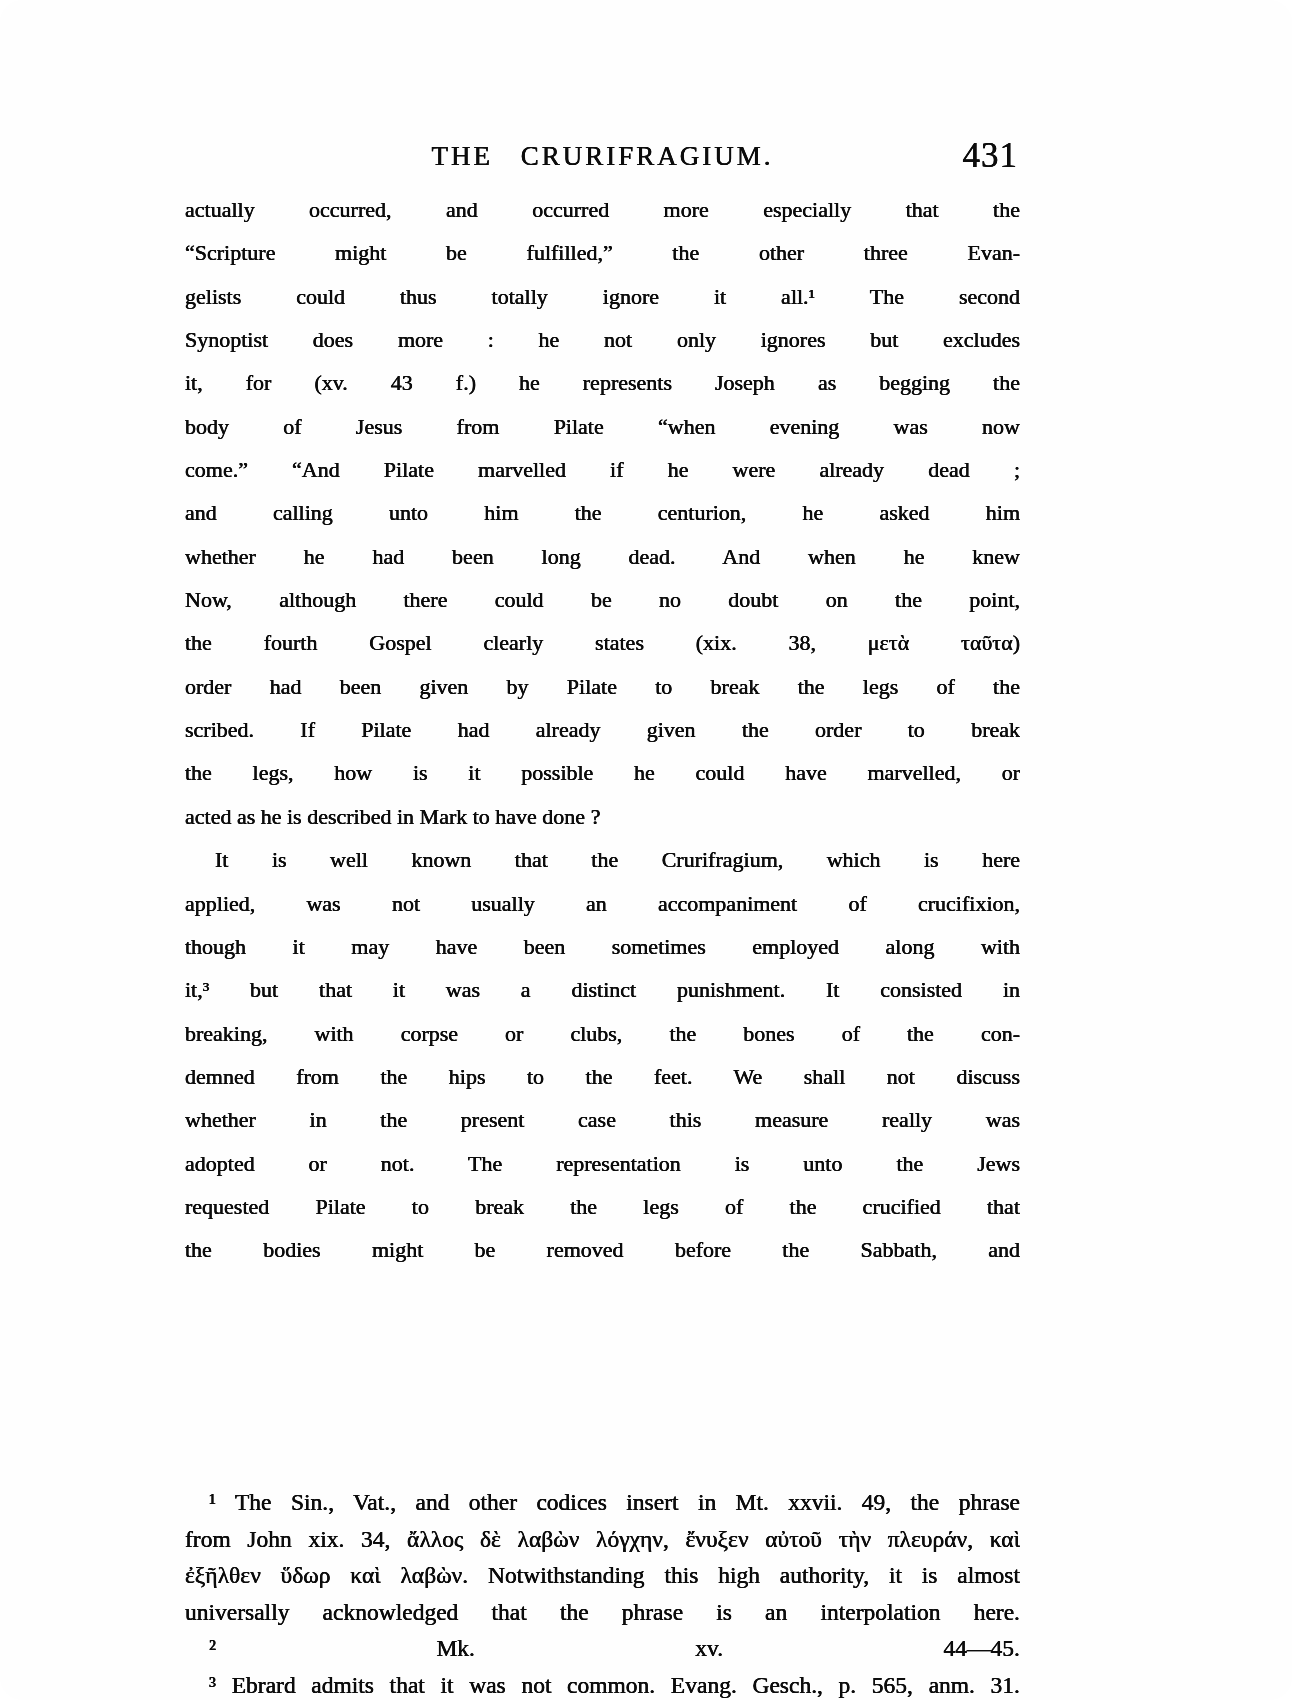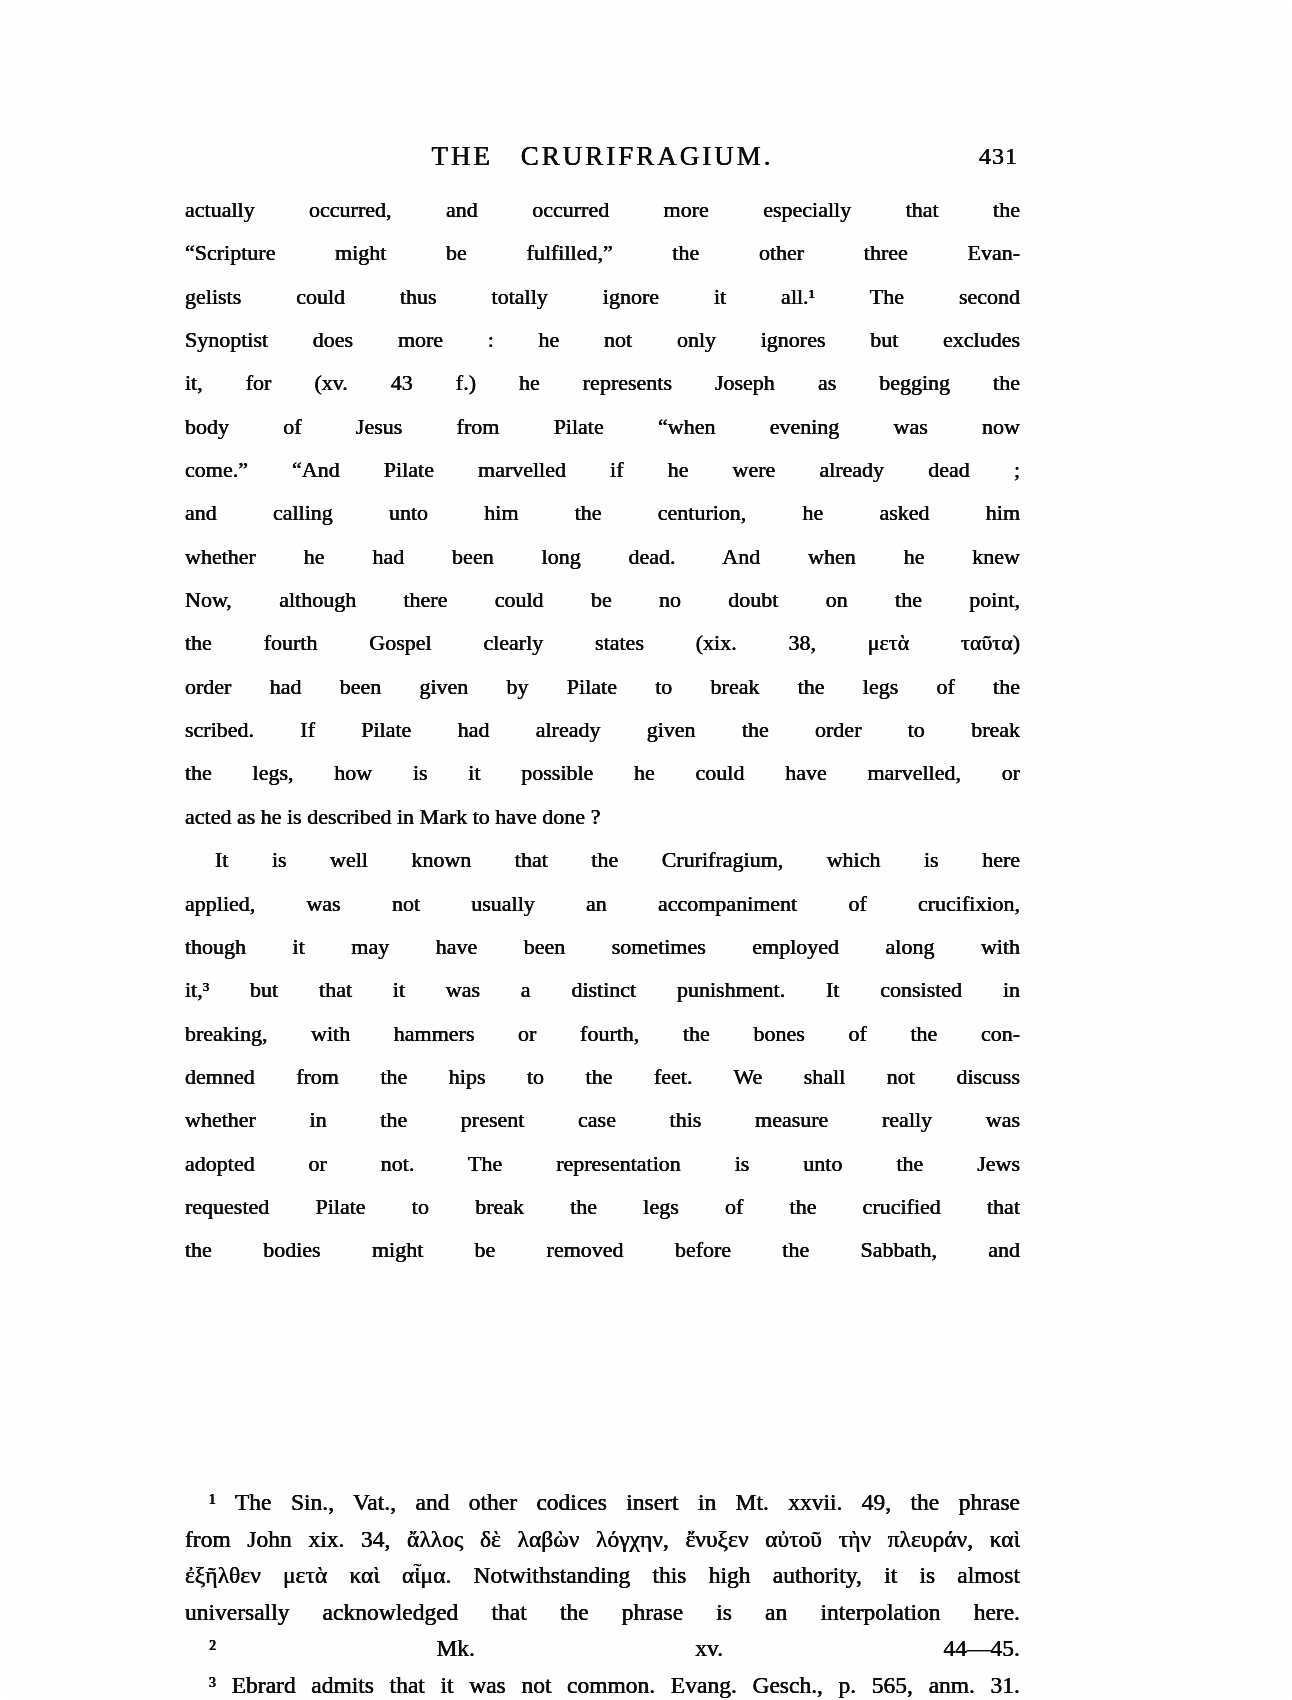--- a/index.html
+++ b/index.html
@@ -29,21 +29,21 @@
     text-align: center;
     font-size: 27px;
     line-height: 34px;
     letter-spacing: 3px;
     word-spacing: 18px;
   }
   .running-head .pageno {
     position: absolute;
     right: 2px;
     top: 0;
-    font-size: 24px;
+    font-size: 35px;
     line-height: 34px;
     letter-spacing: 1px;
   }
   .body-text {
     position: absolute;
     top: 188px;
     left: 185px;
     width: 835px;
   }
   .body-text .line {
@@ -102,30 +102,30 @@
       <div class="line">Now, although there could be no doubt on the point,</div>
       <div class="line">the fourth Gospel clearly states (xix. 38, μετὰ ταῦτα)</div>
       <div class="line">order had been given by Pilate to break the legs of the</div>
       <div class="line">scribed.  If Pilate had already given the order to break</div>
       <div class="line">the legs, how is it possible he could have marvelled, or</div>
       <div class="line no-j">acted as he is described in Mark to have done ?</div>
       <div class="line indent">It is well known that the Crurifragium, which is here</div>
       <div class="line">applied, was not usually an accompaniment of crucifixion,</div>
       <div class="line">though it may have been sometimes employed along with</div>
       <div class="line">it,³ but that it was a distinct punishment.  It consisted in</div>
-      <div class="line">breaking, with hammers or fourth, the bones of the con-</div>
+      <div class="line">breaking, with corpse or clubs, the bones of the con-</div>
       <div class="line">demned from the hips to the feet.  We shall not discuss</div>
       <div class="line">whether in the present case this measure really was</div>
       <div class="line">adopted or not.  The representation is unto the Jews</div>
       <div class="line">requested Pilate to break the legs of the crucified that</div>
       <div class="line">the bodies might be removed before the Sabbath, and</div>
     </div>
 
   <div class="footnotes">
       <div class="line indent">¹ The Sin., Vat., and other codices insert in Mt. xxvii. 49, the phrase</div>
       <div class="line">from John xix. 34, ἄλλος δὲ λαβὼν λόγχην, ἔνυξεν αὐτοῦ τὴν πλευράν, καὶ</div>
-      <div class="line">ἐξῆλθεν μετὰ καὶ αἷμα.  Notwithstanding this high authority, it is almost</div>
+      <div class="line">ἐξῆλθεν ὕδωρ καὶ λαβὼν.  Notwithstanding this high authority, it is almost</div>
       <div class="line no-j">universally acknowledged that the phrase is an interpolation here.</div>
       <div class="line indent no-j">² Mk. xv. 44—45.</div>
       <div class="line indent no-j">³ Ebrard admits that it was not common.  Evang. Gesch., p. 565, anm. 31.</div>
     </div>
 
 </div>
 
 </body></html>

